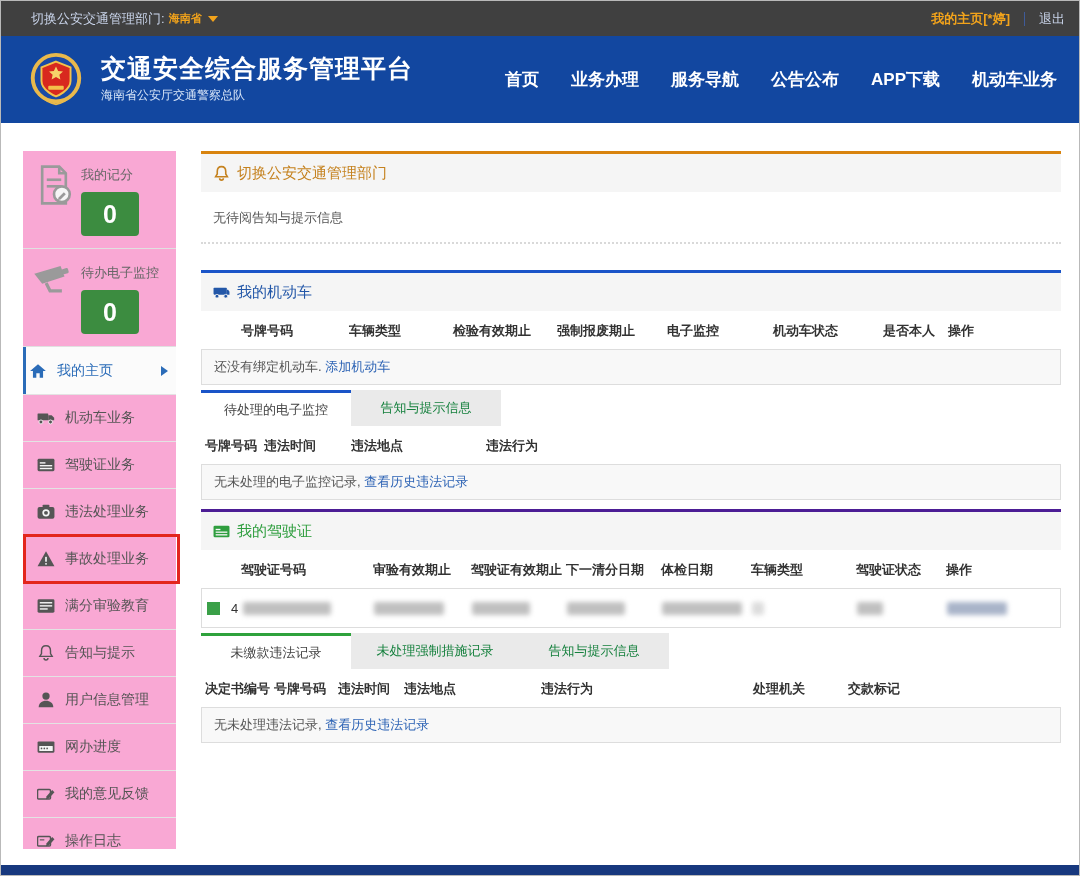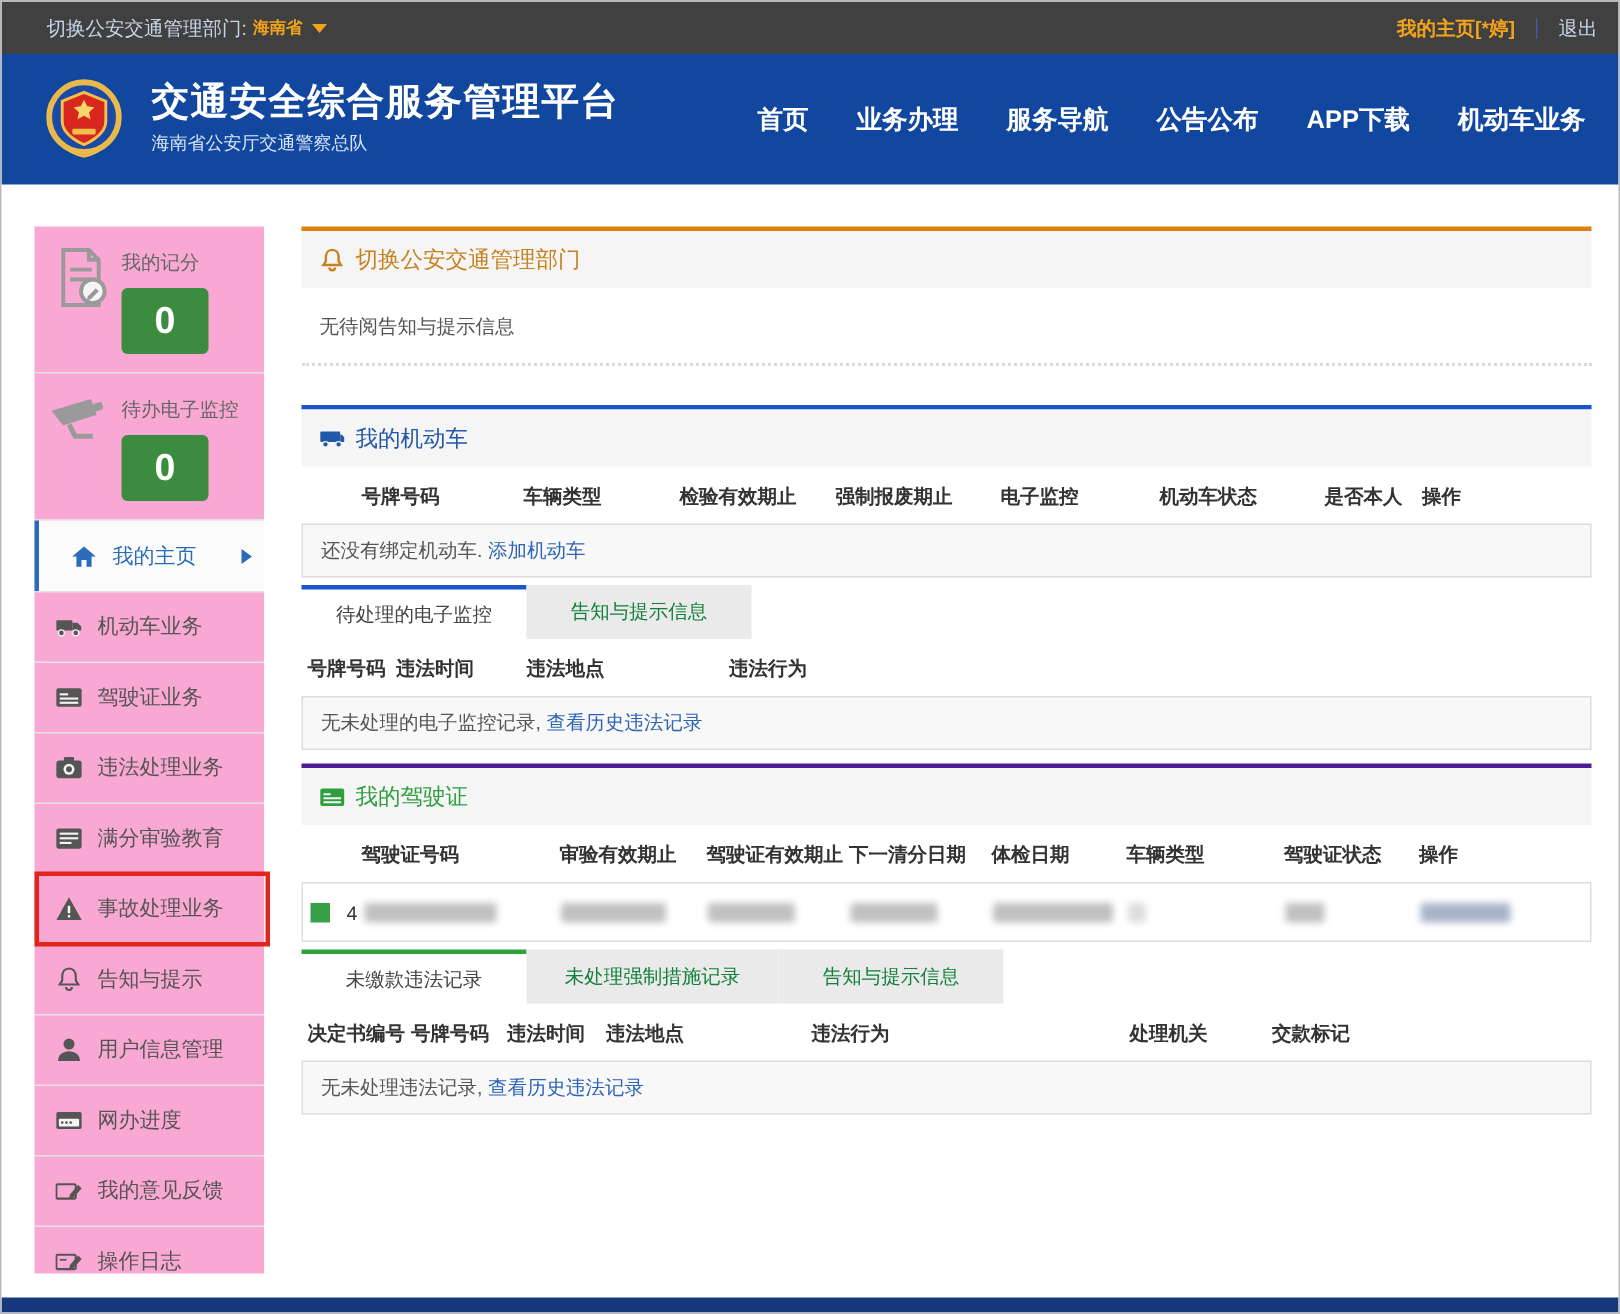--- a/index.html
+++ b/index.html
@@ -37,21 +37,21 @@
   .w-icon { width:42px; height:42px; color:#9a9a9a; flex:0 0 auto; }
   .w-col { margin-left:6px; }
   .w-label { font-size:13px; color:#666; margin-top:2px; white-space:nowrap; }
   .w-value { margin-top:8px; width:58px; height:44px; background:#3C8C40; border-radius:4px; color:#fff; font-size:25px; font-weight:bold; display:flex; align-items:center; justify-content:center; }
 
   
   .menu { border-top:1px solid #E0E0E0; }
   .menu-item { height:47px; display:flex; align-items:center; padding-left:14px; color:#555; font-size:14px; cursor:pointer; position:relative; border-top:1px solid #E3E3E3; }
   .menu-item:first-child { border-top:none; }
   .m-icon { width:18px; height:18px; color:#555; margin-right:10px; flex:0 0 auto; }
-  .menu-item.active { background:#FBFBFB; color:#2B6CB8; border-left:3px solid #2B6CB8; padding-left:21px; }
+  .menu-item.active { background:#FBFBFB; color:#2B6CB8; border-left:3px solid #2B6CB8; padding-left:3px; }
   .menu-item.active .m-icon { color:#2B6CB8; }
   .arrow-right { position:absolute; right:8px; width:0; height:0; border-top:5px solid transparent; border-bottom:5px solid transparent; border-left:7px solid #2B6CB8; }
   .red-box { position:absolute; left:0; right:-4px; top:-2px; bottom:-2px; border:3px solid #E3261D; pointer-events:none; z-index:5; }
 
   
   .section { margin-bottom:0; }
   .sec-band { height:38px; background:#F5F5F5; display:flex; align-items:center; padding-left:12px; font-size:15px; }
   .sec-icon { width:17px; height:17px; margin-right:7px; }
   .sec-orange { border-top:3px solid #D8830E; }
   .sec-orange .sec-band { color:#C5821F; }
@@ -197,37 +197,37 @@
           <svg class="m-icon" viewBox="0 0 64 64">
               <rect x="2" y="14" width="60" height="42" rx="7" fill="currentColor"></rect>
               <rect x="20" y="6" width="24" height="12" rx="3" fill="currentColor"></rect>
               <circle cx="32" cy="35" r="13" fill="#F5F5F5"></circle>
               <circle cx="32" cy="35" r="7" fill="currentColor"></circle>
             </svg>
           <span>违法处理业务</span>
         </div>
 
         <div class="menu-item">
+          <div class="red-box"></div>
+          <svg class="m-icon" viewBox="0 0 64 64">
+              <path d="M32 4 L62 58 H2 Z" fill="currentColor"></path>
+              <rect x="29" y="24" width="6" height="18" rx="2" fill="#F5F5F5"></rect>
+              <rect x="29" y="46" width="6" height="6" rx="2" fill="#F5F5F5"></rect>
+            </svg>
+          <span>事故处理业务</span>
+        </div>
+
+        <div class="menu-item">
           <svg class="m-icon" viewBox="0 0 64 64">
               <rect x="2" y="8" width="60" height="48" rx="5" fill="currentColor"></rect>
               <rect x="10" y="18" width="44" height="5" fill="#F5F5F5"></rect>
               <rect x="10" y="29" width="44" height="5" fill="#F5F5F5"></rect>
               <rect x="10" y="40" width="28" height="5" fill="#F5F5F5"></rect>
             </svg>
           <span>满分审验教育</span>
-        </div>
-
-        <div class="menu-item">
-          <div class="red-box"></div>
-          <svg class="m-icon" viewBox="0 0 64 64">
-              <path d="M32 4 L62 58 H2 Z" fill="currentColor"></path>
-              <rect x="29" y="24" width="6" height="18" rx="2" fill="#F5F5F5"></rect>
-              <rect x="29" y="46" width="6" height="6" rx="2" fill="#F5F5F5"></rect>
-            </svg>
-          <span>事故处理业务</span>
         </div>
 
         <div class="menu-item">
           <svg class="m-icon" viewBox="0 0 64 64">
               <path d="M32 6 c10 0 16 8 16 18 v10 l6 10 H10 l6-10 V24 c0-10 6-18 16-18 z" fill="none" stroke="currentColor" stroke-width="5"></path>
               <path d="M25 50 a7 7 0 0 0 14 0" fill="none" stroke="currentColor" stroke-width="5"></path>
             </svg>
           <span>告知与提示</span>
         </div>
 

